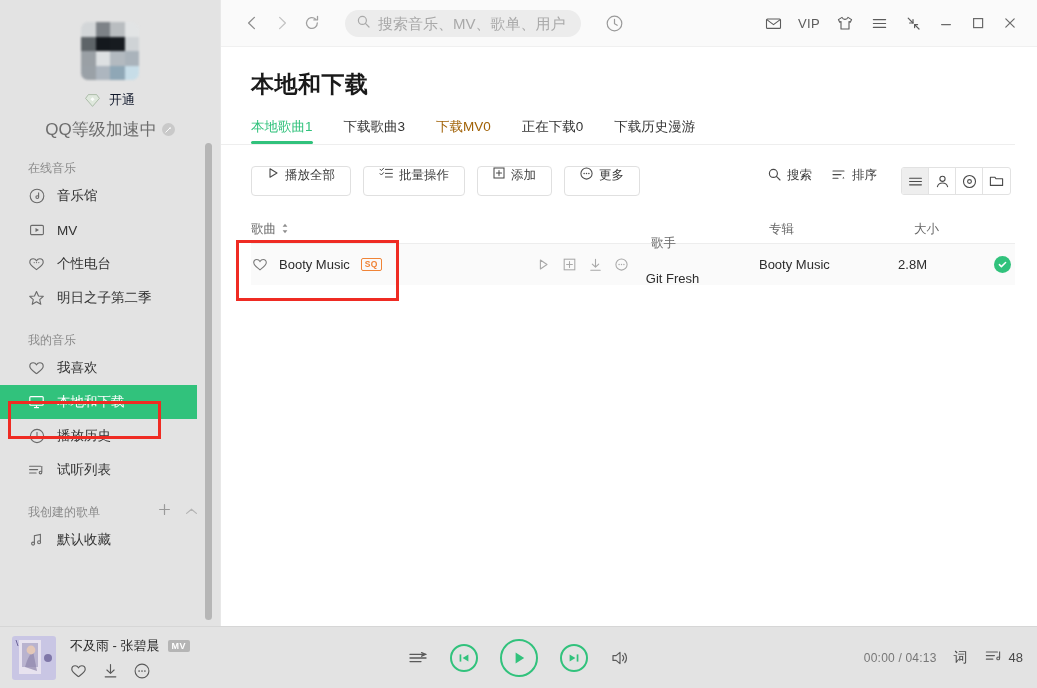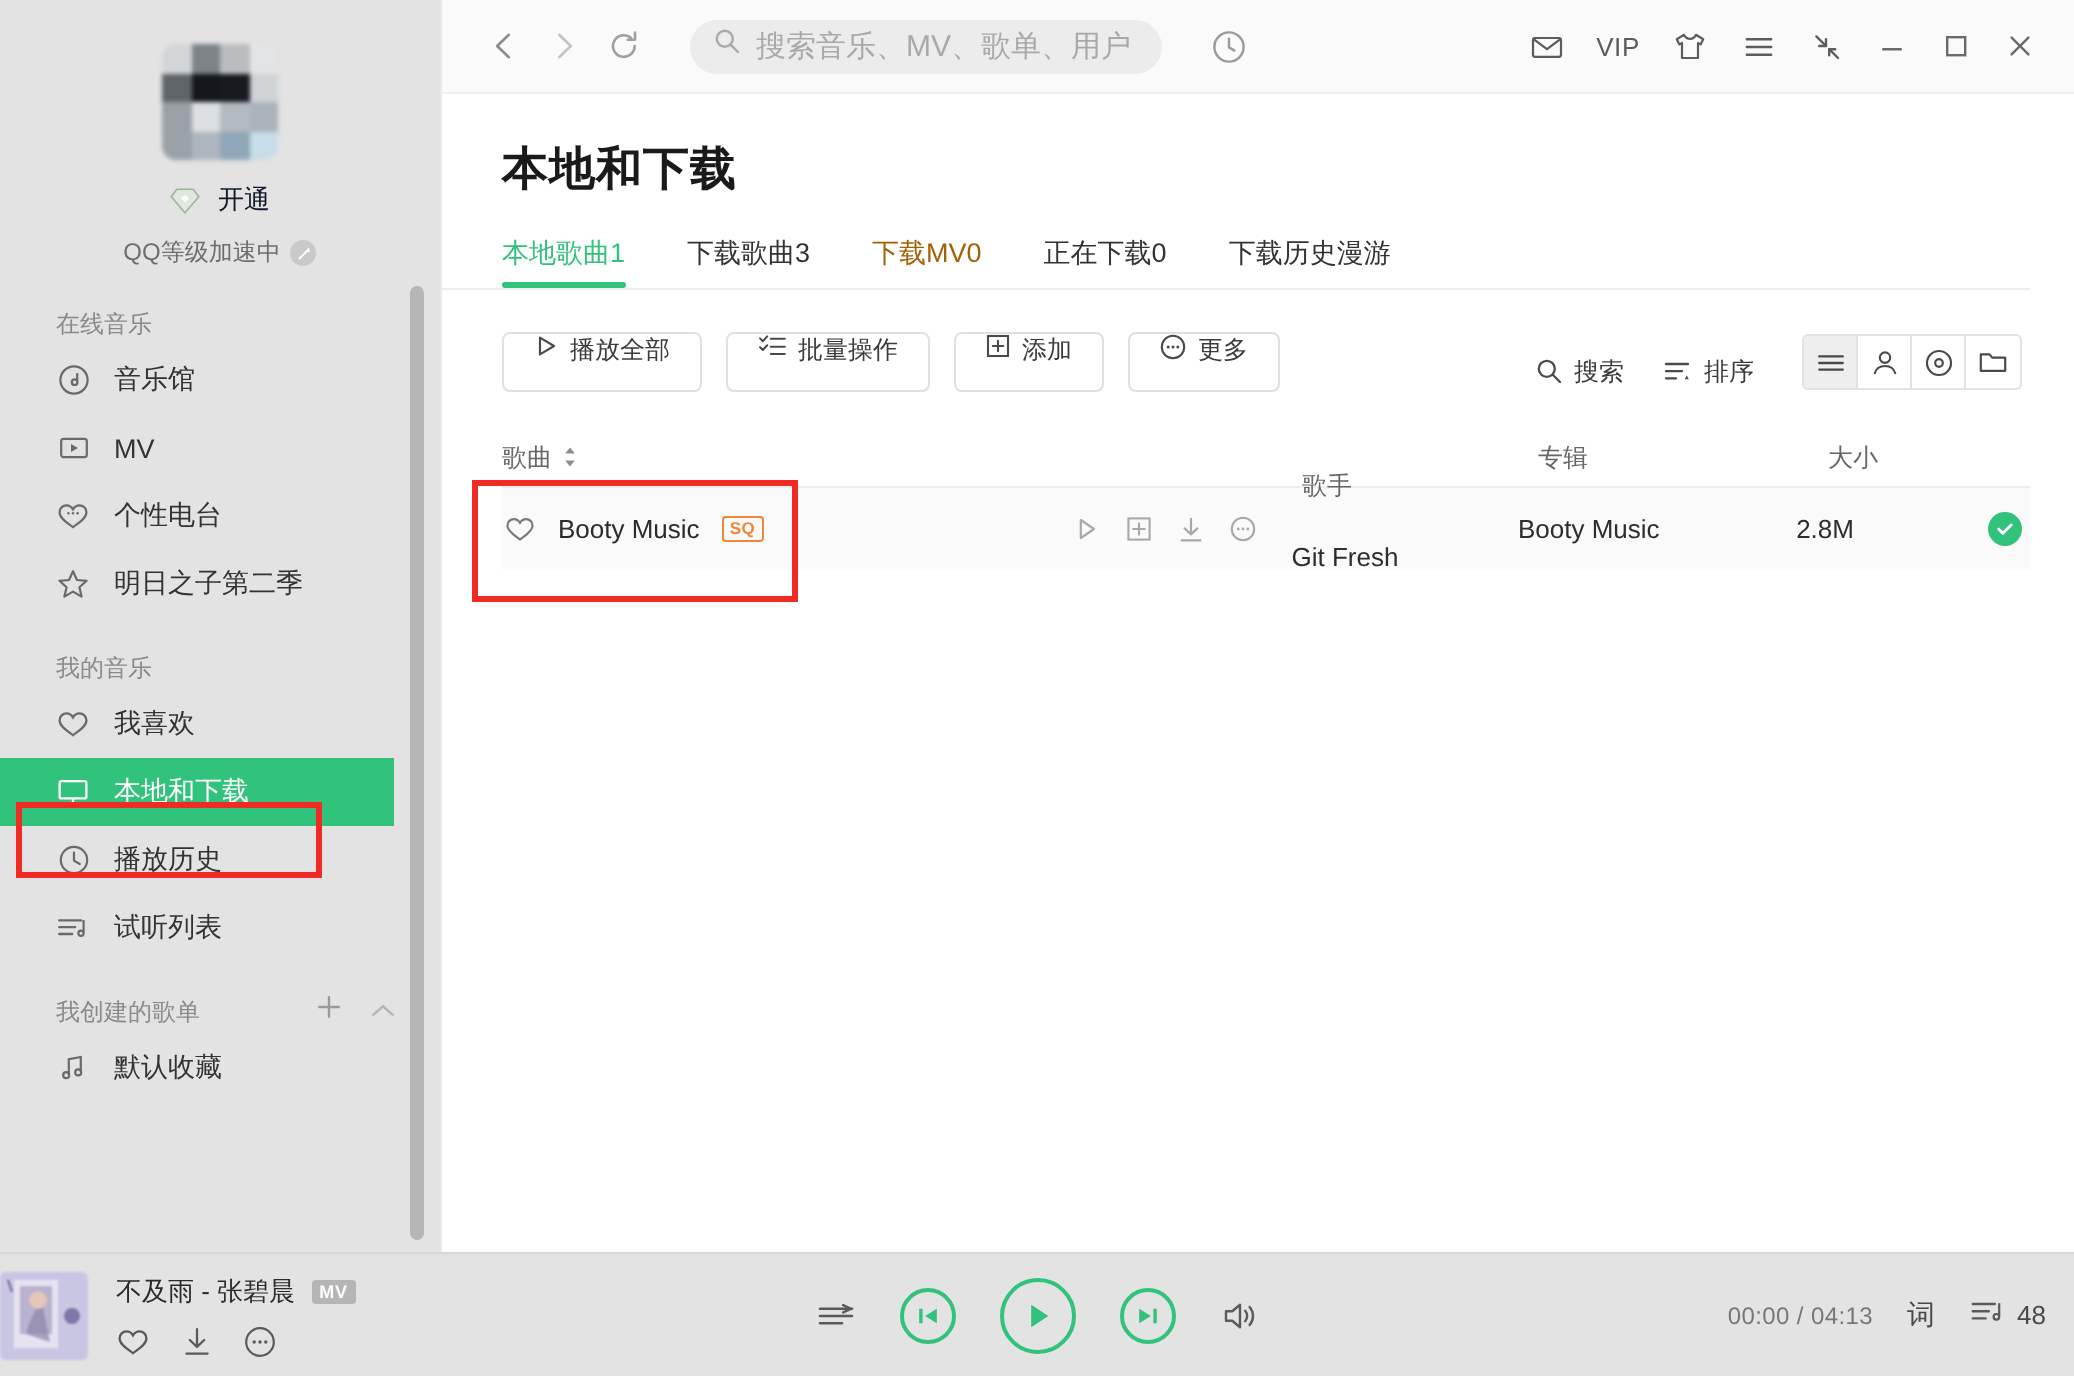--- a/index.html
+++ b/index.html
@@ -47,21 +47,21 @@
     display: flex; align-items: center; gap: 9px;
     font-size: 13px; color: #0f172a;
   }
   .diamond {
     width: 15px; height: 13px;
     display: inline-block;
     position: relative;
   }
   .qq-level {
     margin-top: 9px;
-    font-size: 12px; color: #6d6d6d;
+    font-size: 17px; color: #6d6d6d;
     display: flex; align-items: center; gap: 5px;
   }
   .rocket-badge {
     width: 13px; height: 13px; border-radius: 50%;
     background: #c9c9c9;
     display: inline-flex; align-items: center; justify-content: center;
   }
 
   .nav-scroll {
     margin-top: 16px;
@@ -215,21 +215,21 @@
     background: #fff;
     display: flex; align-items: flex-start; justify-content:center;
     gap: 6px;
     padding: 0 15px;
     font-size: 12.5px; color: #3b3b3b;
     cursor: pointer;
     white-space: nowrap;
   }
   .actionbar-right {
     margin-left: auto;
-    display: flex; align-items: flex-end;
+    display: flex; align-items: flex-start;
     gap: 20px;
     padding-right: 4px;
   }
   .txt-ico-btn {
     display: flex; align-items: center; gap: 6px;
     font-size: 12.5px; color: #3b3b3b; cursor: pointer;
   }
   .viewgroup {
     display: flex; align-items: center;
     border: 1px solid #e2e2e2;
@@ -300,21 +300,21 @@
     pointer-events: none;
     z-index: 50;
   }
 
   
   .player {
     height: 62px;
     flex: 0 0 62px;
     background: #e3e3e3;
     display: flex; align-items: center;
-    padding: 0 14px 0 0;
+    padding: 0 14px 0 12px;
     position: relative;
     border-top: 1px solid #d6d6d6;
   }
   .np-cover {
     width: 44px; height: 44px;
     border-radius: 3px;
     overflow: hidden;
     position: relative;
     flex: 0 0 44px;
     filter: blur(0.6px);

